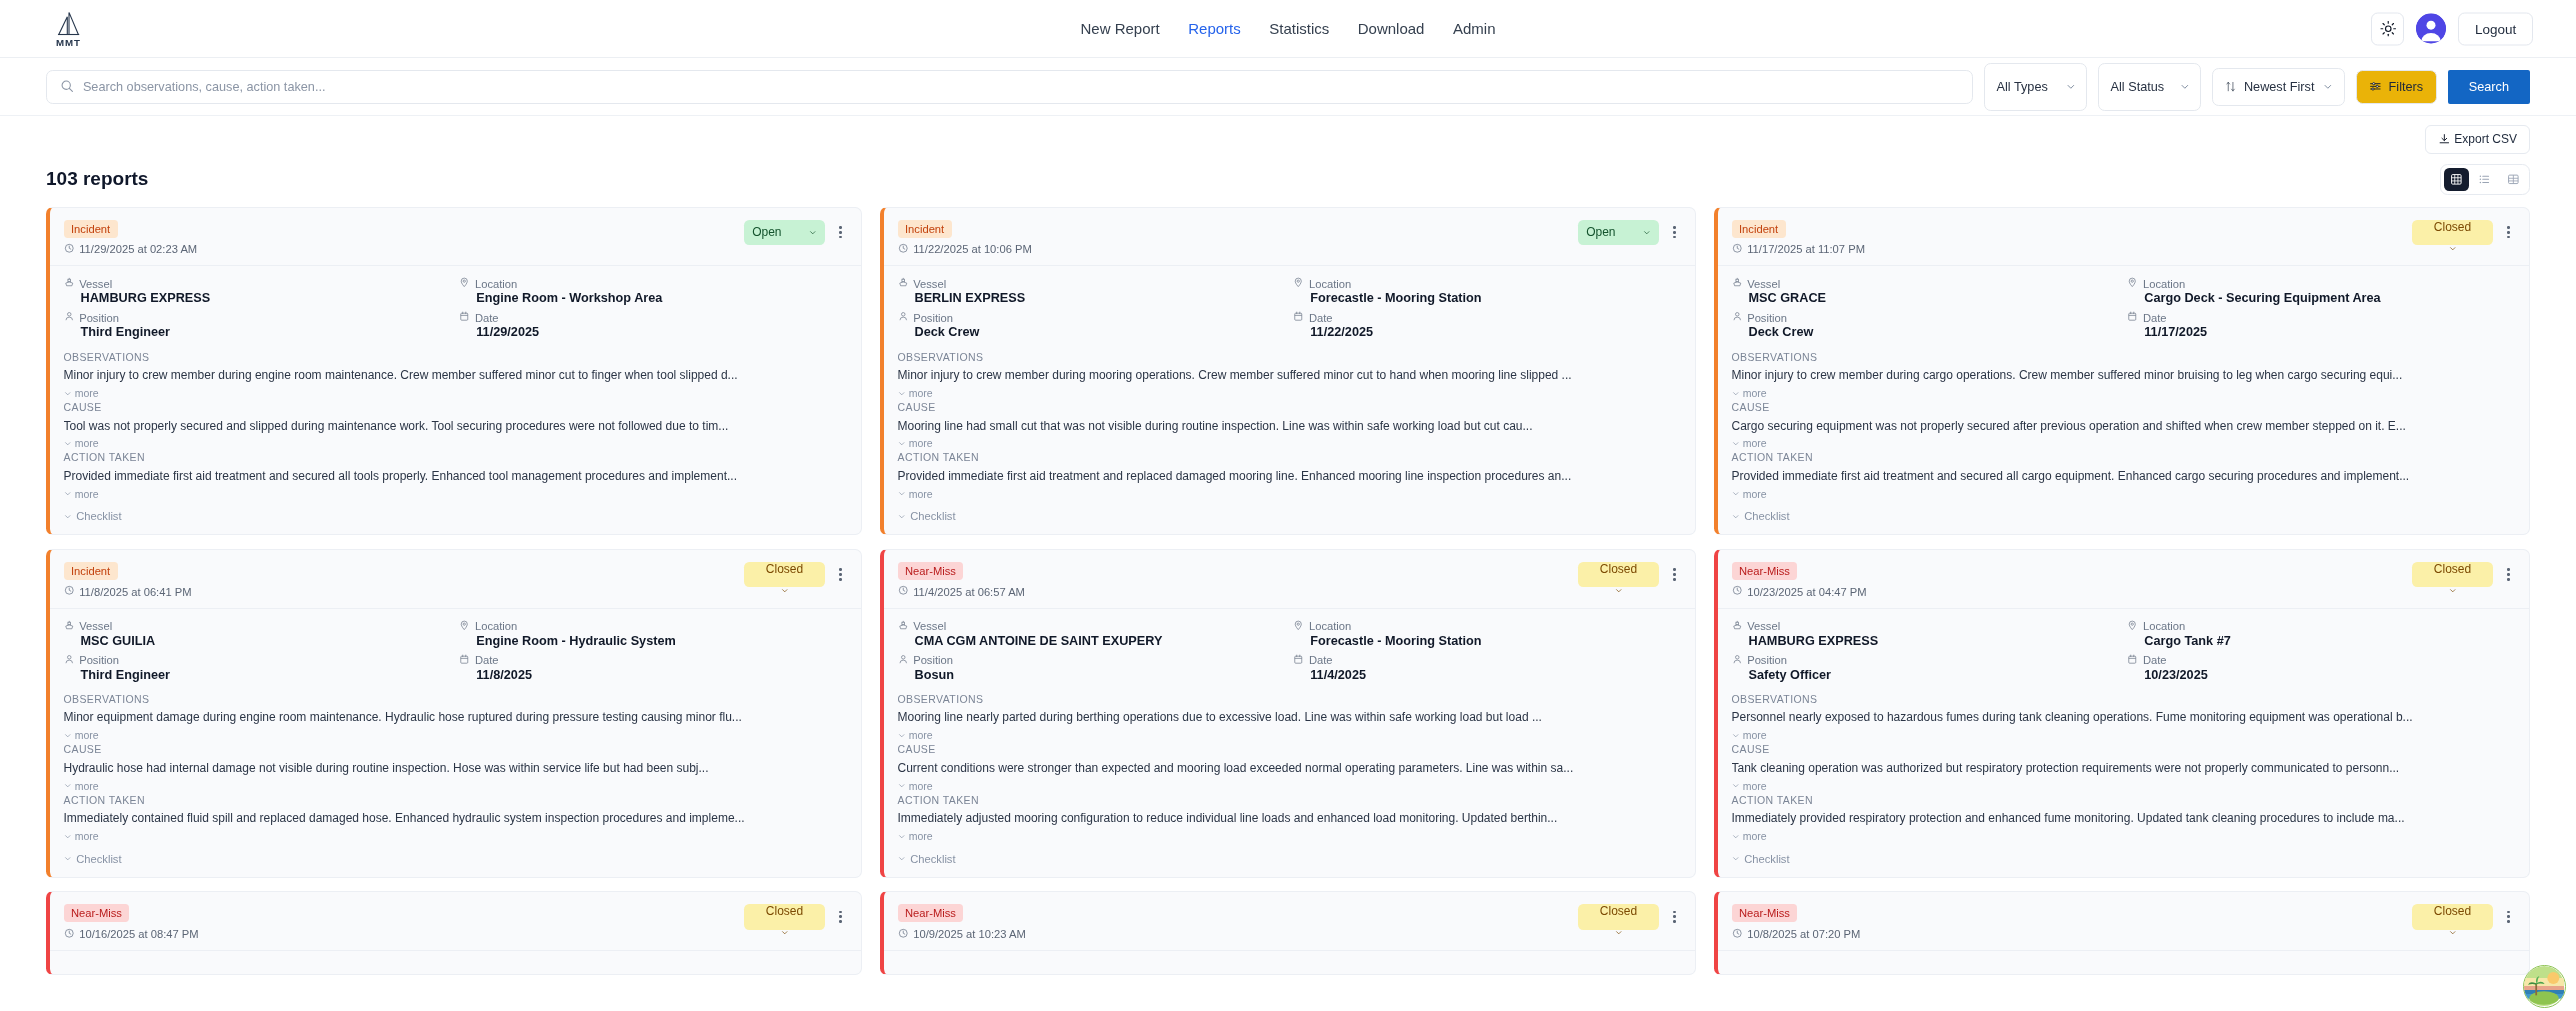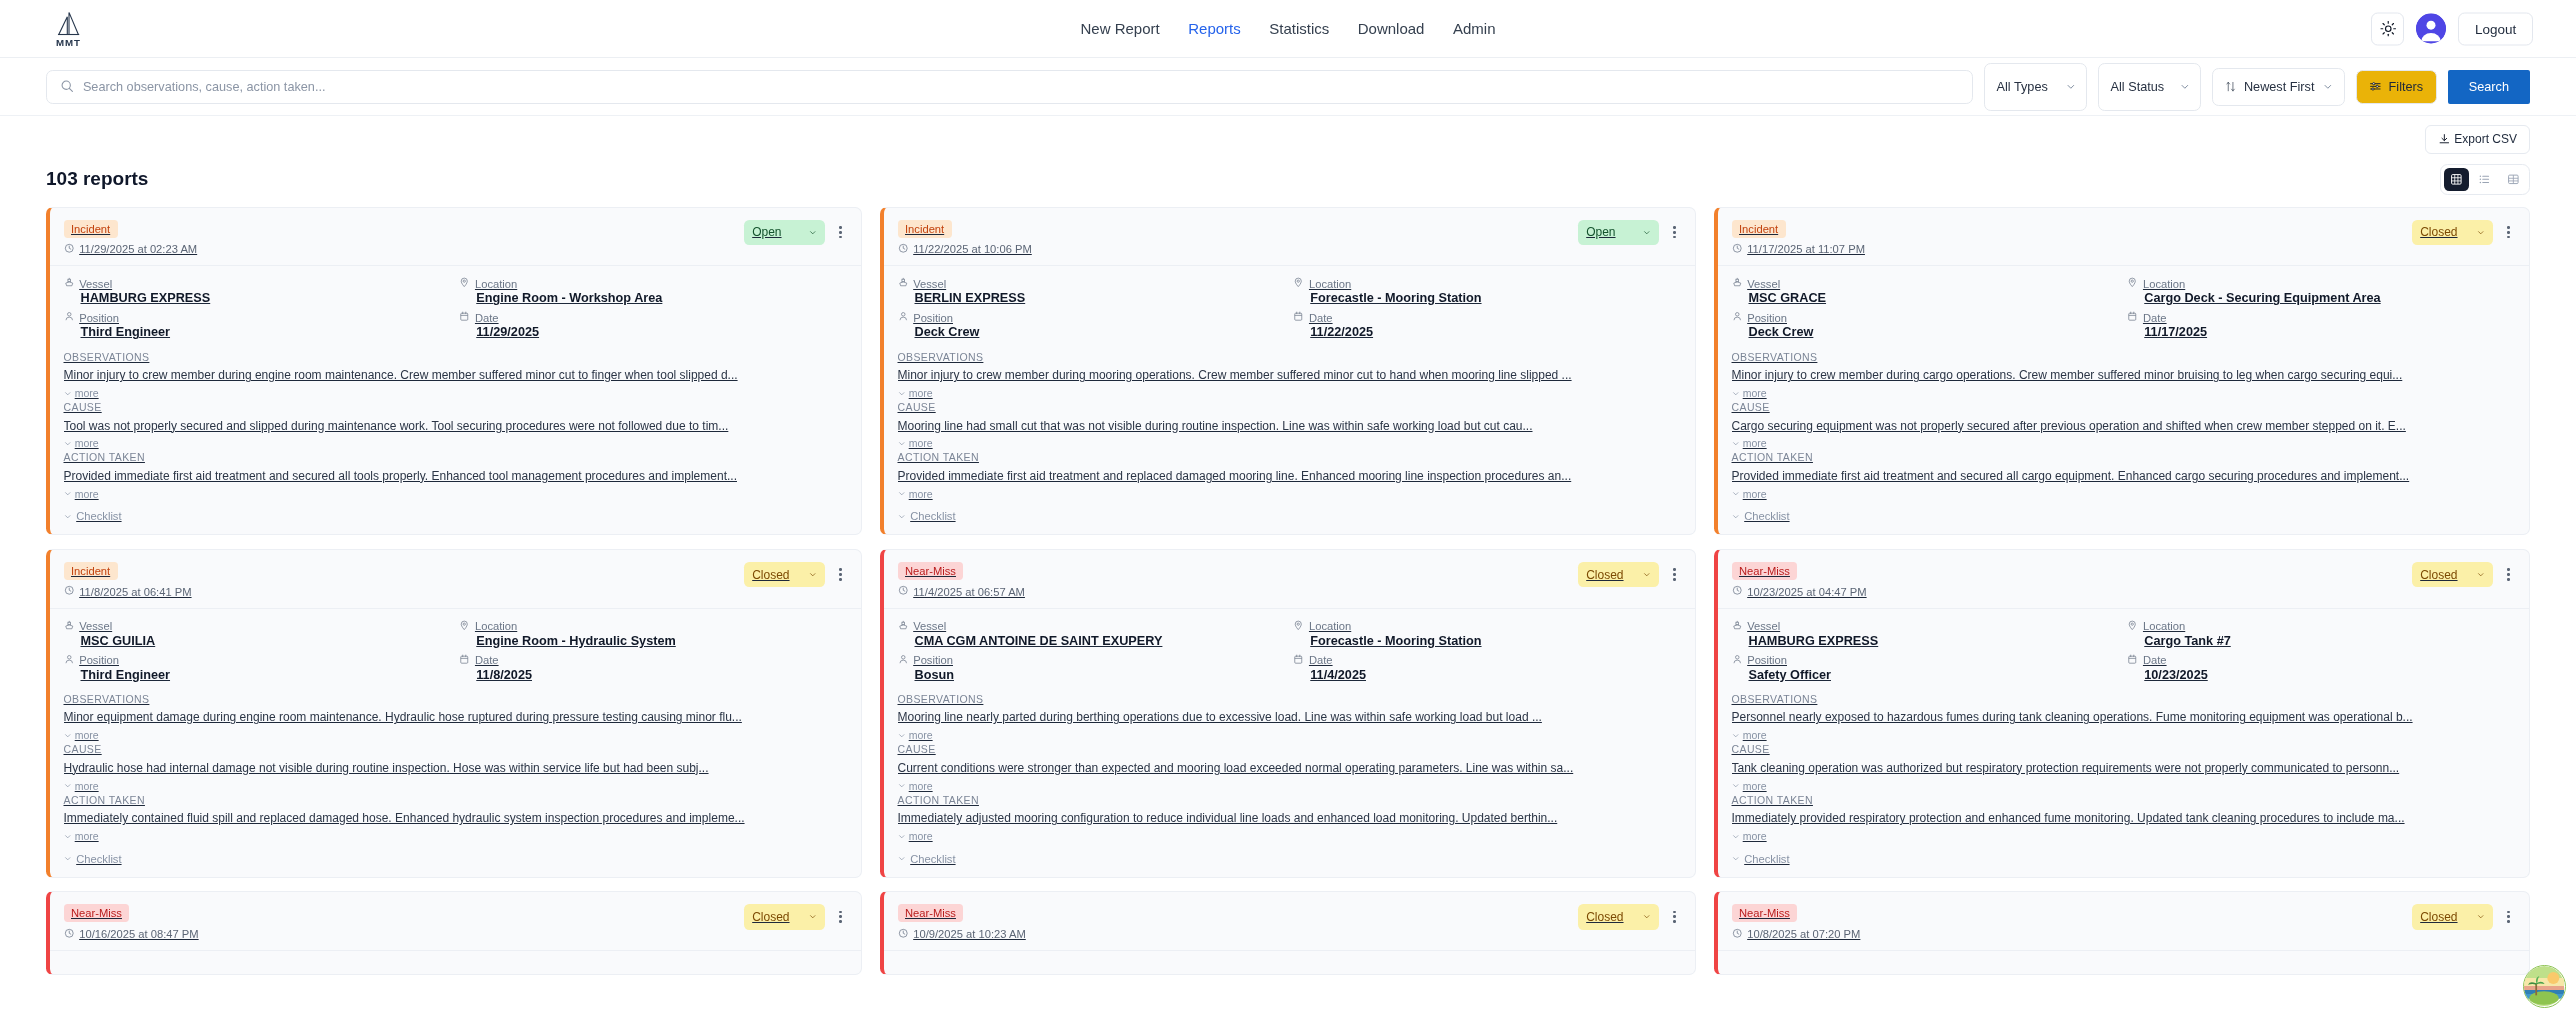--- a/index.html
+++ b/index.html
@@ -133,21 +133,20 @@
     display: grid; grid-template-columns: repeat(3, 1fr);
     gap: 13.5px 18px;
   }
   .card {
     background: #f9fafc;
     border: 0.7px solid #eceff4;
     border-left-width: 4.5px; border-left-style: solid;
     border-radius: 6.7px;
     padding: 0;
     overflow: hidden;
-    text-decoration: underline;
   }
   .card.type-incident { border-left-color: #f2802c; }
   .card.type-nearmiss { border-left-color: #ef4444; }
 
   .card-head {
     display: flex; align-items: flex-start; justify-content: space-between;
     padding: 12px 13.5px 9.7px 13.5px;
     border-bottom: 0.7px solid #eceff4;
   }
   .card-head-left { display: flex; flex-direction: column; gap: 5.2px; }
@@ -163,21 +162,21 @@
     font-size: 11.2px; color: #5b6575;
   }
   .card-head-right { display: flex; align-items: center; gap: 9px; }
   .status-pill {
     height: 25.5px; min-width: 81px; border-radius: 5.2px;
     display: flex; align-items: center; justify-content: space-between;
     padding: 0 8.2px; gap: 7.5px; font-size: 12px; cursor: pointer;
     border: none;
   }
   .status-pill.open { background: #c7f2d4; color: #14532d; }
-  .status-pill.closed { background: #fbf0a8; color: #7c4a03; }
+  .status-pill.closed { background: #fbf0a8; color: #7c4a03; flex-direction: column; }
   .kebab {
     width: 13.5px; height: 19.5px; display: flex; flex-direction: column;
     align-items: center; justify-content: center; gap: 2.2px; cursor: pointer;
   }
   .kebab i { width: 2.6px; height: 2.6px; border-radius: 50%; background: #5b6575; display: block; }
 
   .card-body { padding: 11.2px 13.5px 12px 13.5px; }
   .meta-grid {
     display: grid; grid-template-columns: 1fr 1fr;
     row-gap: 6px; column-gap: 7.5px; margin-bottom: 11.2px;

